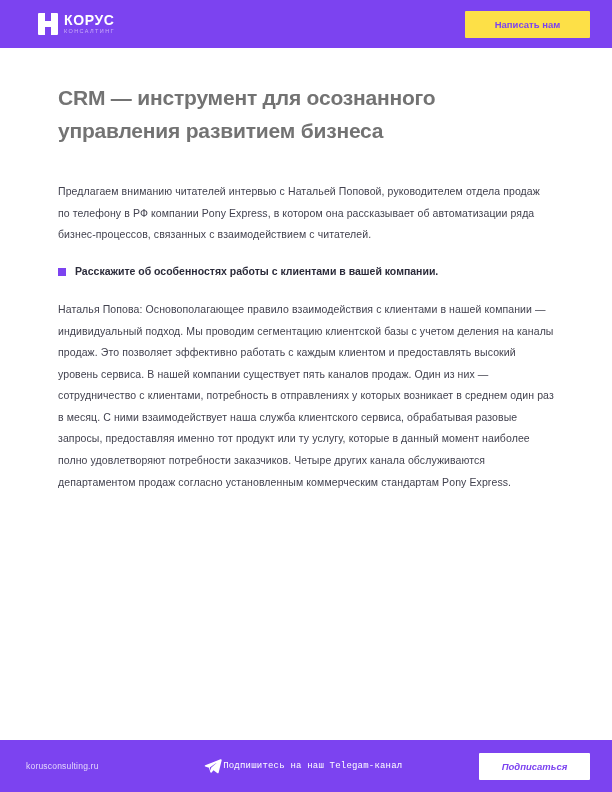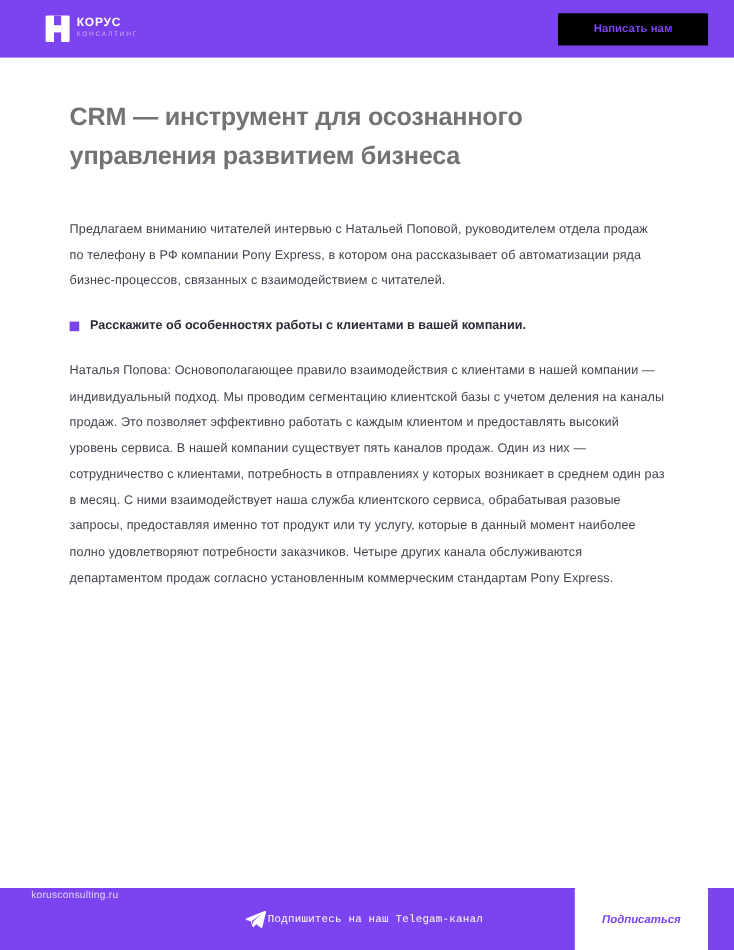--- a/index.html
+++ b/index.html
@@ -66,32 +66,32 @@
     background: #ffffff;
   }
   .logo-text {
     display: flex;
     flex-direction: column;
     justify-content: center;
     line-height: 1;
   }
   .logo-title {
     color: #ffffff;
-    font-size: 10px;
+    font-size: 14px;
     font-weight: bold;
     letter-spacing: 0.6px;
   }
   .logo-sub {
     color: #c9aef7;
     font-size: 5.5px;
     letter-spacing: 1.4px;
     margin-top: 2px;
   }
   .header-btn {
-    background: #000000;
+    background: #fde047;
     color: #7c43f0;
     font-size: 9.5px;
     font-weight: bold;
     padding: 8px 0;
     width: 125px;
     text-align: center;
     border: none;
     border-radius: 1px;
     cursor: pointer;
     font-family: "Liberation Sans", sans-serif;
@@ -143,20 +143,21 @@
     font-weight: bold;
     color: #2b2b3a;
     line-height: 1.5;
   }
 
   
   .footer {
     height: 52px;
     background: #7c43f0;
     display: flex;
+    align-items: center;
     justify-content: space-between;
     padding: 0 22px 0 26px;
     box-sizing: border-box;
     flex: 0 0 auto;
   }
   .footer-site {
     color: #e3d6fb;
     font-size: 8.5px;
     letter-spacing: 0.2px;
   }

